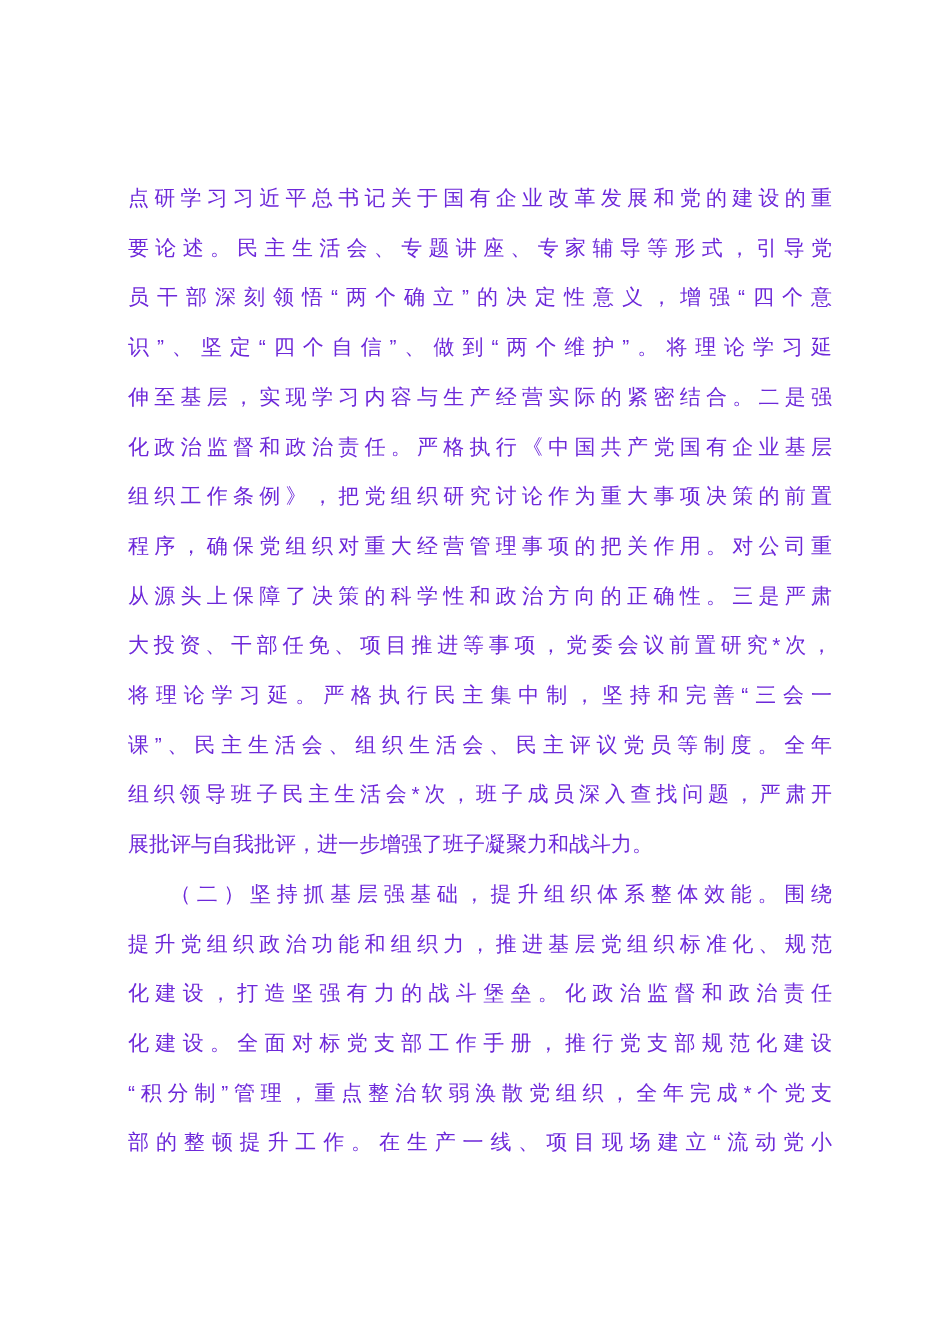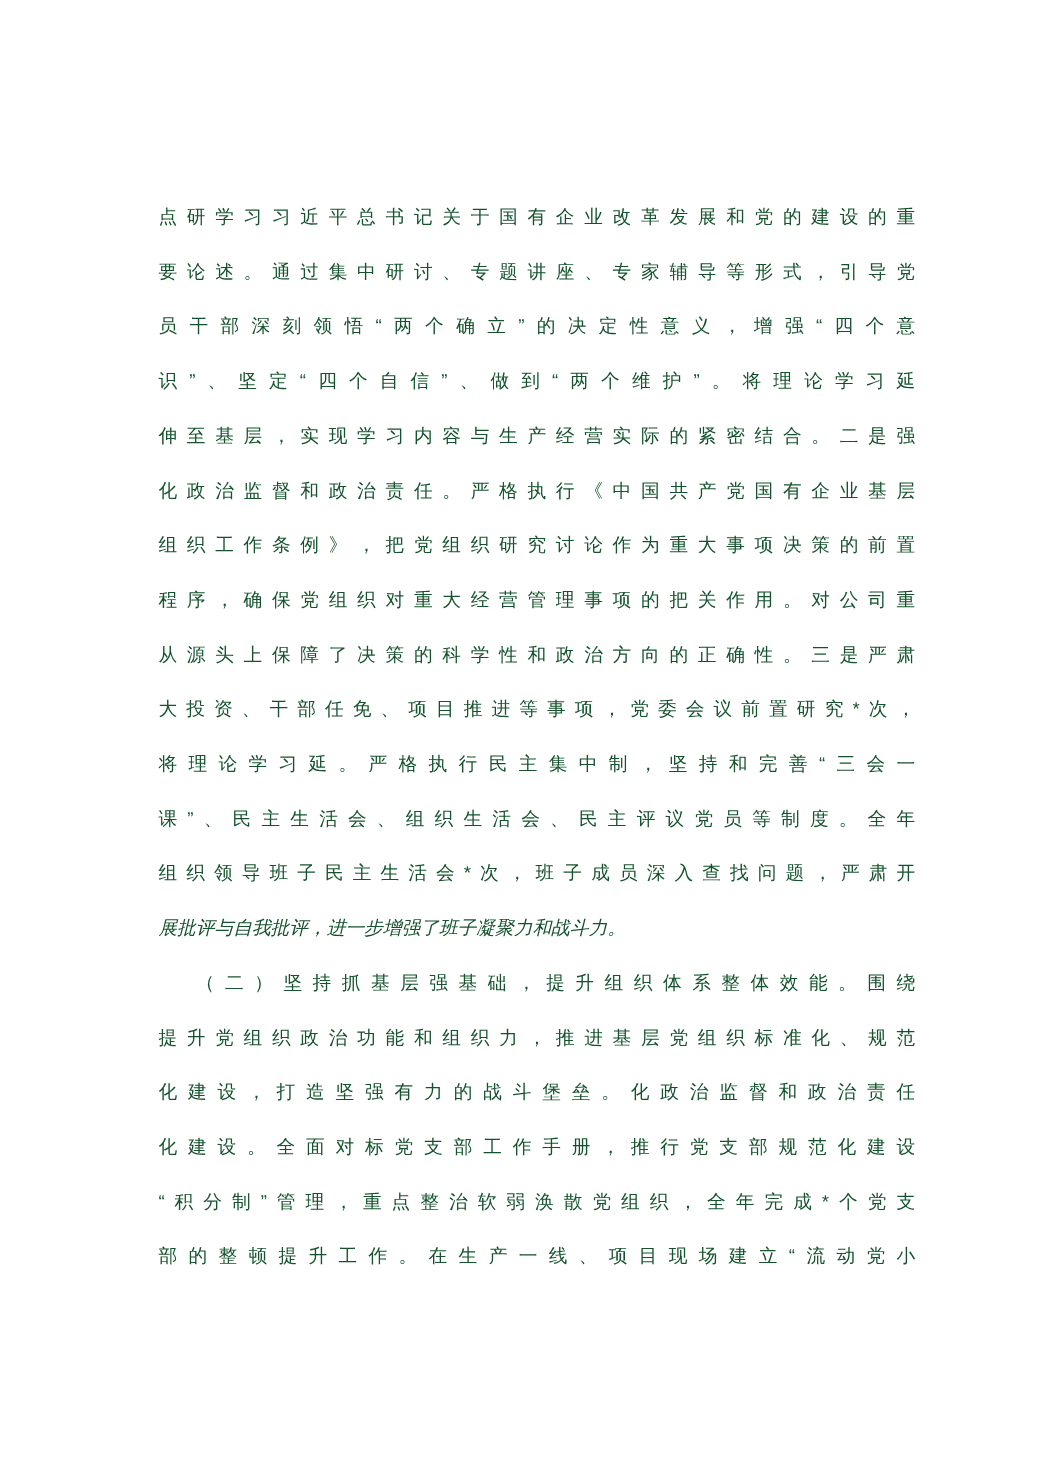--- a/index.html
+++ b/index.html
@@ -15,47 +15,45 @@
     overflow: hidden;
     font-family: "Liberation Sans", sans-serif;
   }
   .doc-body {
     position: absolute;
     left: 128px;
     top: 173px;
     width: 704px;
   }
   .line {
-    font-size: 17px;
+    font-size: 21px;
     line-height: 49.7px;
-    color: #14532d;
+    color: #6d28d9;
     text-align: justify;
     text-align-last: justify;
     white-space: normal;
     letter-spacing: 0;
-    margin-left: 16px;
   }
   .line.para-end {
     text-align-last: left;
-    font-style: italic;
   }
   .line.indent {
     text-indent: 2em;
   }
   .seg-bold {
     font-weight: 400;
   }
 </style>
 </head>
 <body>
 
 <div class="page">
   <div class="doc-body">
       <div class="line"><span class="seg-normal">点研学习习近平总书记关于国有企业改革发展和党的建设的重</span></div>
-      <div class="line"><span class="seg-normal">要论述。通过集中研讨、专题讲座、专家辅导等形式，引导党</span></div>
+      <div class="line"><span class="seg-normal">要论述。民主生活会、专题讲座、专家辅导等形式，引导党</span></div>
       <div class="line"><span class="seg-normal">员干部深刻领悟“两个确立”的决定性意义，增强“四个意</span></div>
       <div class="line"><span class="seg-normal">识”、坚定“四个自信”、做到“两个维护”。将理论学习延</span></div>
       <div class="line"><span class="seg-normal">伸至基层，实现学习内容与生产经营实际的紧密结合。二是强</span></div>
       <div class="line"><span class="seg-normal">化政治监督和政治责任。严格执行《中国共产党国有企业基层</span></div>
       <div class="line"><span class="seg-normal">组织工作条例》，把党组织研究讨论作为重大事项决策的前置</span></div>
       <div class="line"><span class="seg-normal">程序，确保党组织对重大经营管理事项的把关作用。对公司重</span></div>
       <div class="line"><span class="seg-normal">从源头上保障了决策的科学性和政治方向的正确性。三是严肃</span></div>
       <div class="line"><span class="seg-normal">大投资、干部任免、项目推进等事项，党委会议前置研究*次，</span></div>
       <div class="line"><span class="seg-normal">将理论学习延。严格执行民主集中制，坚持和完善“三会一</span></div>
       <div class="line"><span class="seg-normal">课”、民主生活会、组织生活会、民主评议党员等制度。全年</span></div>

